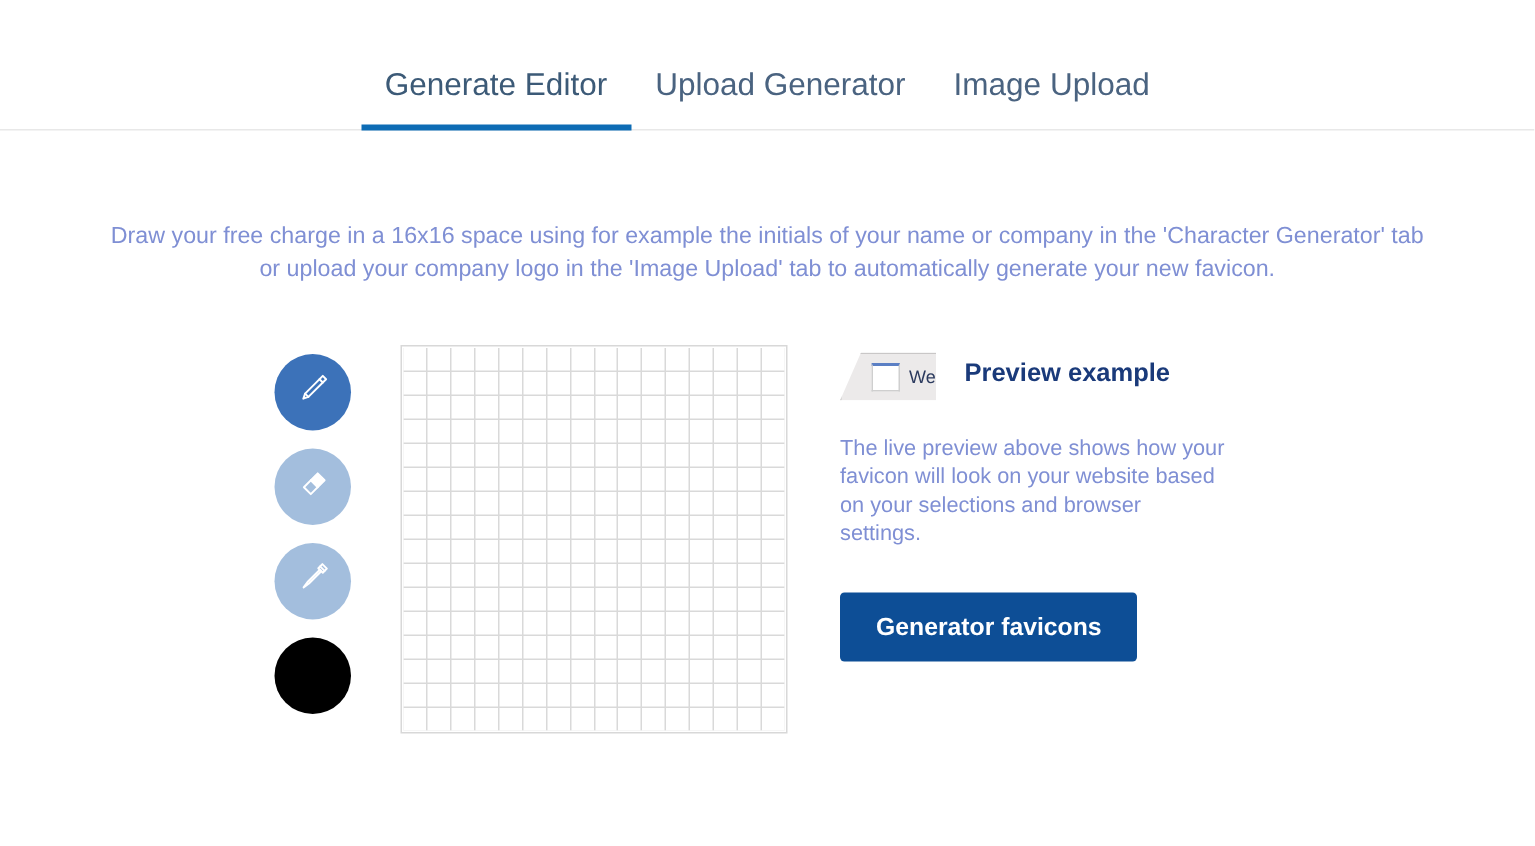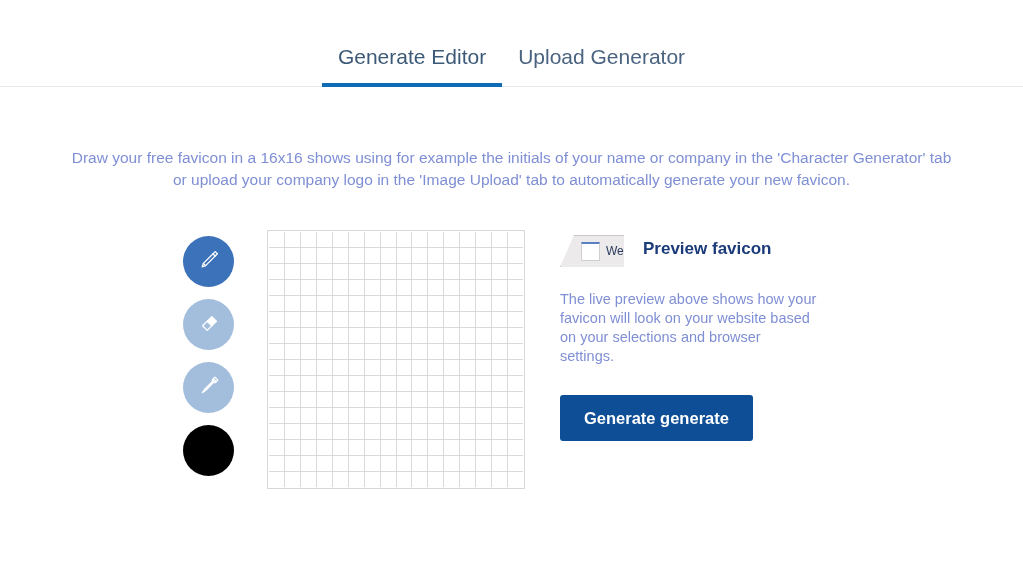--- a/index.html
+++ b/index.html
@@ -201,25 +201,26 @@
     font-family: "Liberation Sans", sans-serif;
   }
 </style>
 </head>
 <body>
 
 <div class="tabbar">
   <div class="tabs">
     <div class="tab active">Generate Editor</div>
     <div class="tab">Upload Generator</div>
+    <div class="tab">Image Upload</div>
   </div>
 </div>
 
 <div class="intro">
-  <div>Draw your free favicon in a 16x16 shows using for example the initials of your name or company in the 'Character Generator' tab</div>
+  <div>Draw your free charge in a 16x16 space using for example the initials of your name or company in the 'Character Generator' tab</div>
   <div>or upload your company logo in the 'Image Upload' tab to automatically generate your new favicon.</div>
 </div>
 
 <div class="workspace">
 
   <div class="tools">
 
     <div class="tool pencil">
       <span>
         <svg width="26" height="26" viewBox="0 0 26 26" fill="none" stroke="#ffffff" stroke-width="1.3" stroke-linejoin="round" stroke-linecap="round">
@@ -515,21 +516,21 @@
   </div>
 
   <div class="preview">
 
     <div class="preview-head">
       <div class="tabmock">
         <div class="tabmock-shape"></div>
         <div class="tabmock-fav"></div>
         <div class="tabmock-text">Web</div>
       </div>
-      <div class="preview-title">Preview favicon</div>
+      <div class="preview-title">Preview example</div>
     </div>
 
     <div class="preview-desc">The live preview above shows how your favicon will look on your website based on your selections and browser settings.</div>
 
-    <button class="generate-btn">Generate generate</button>
+    <button class="generate-btn">Generator favicons</button>
   </div>
 
 </div>
 
 </body></html>

